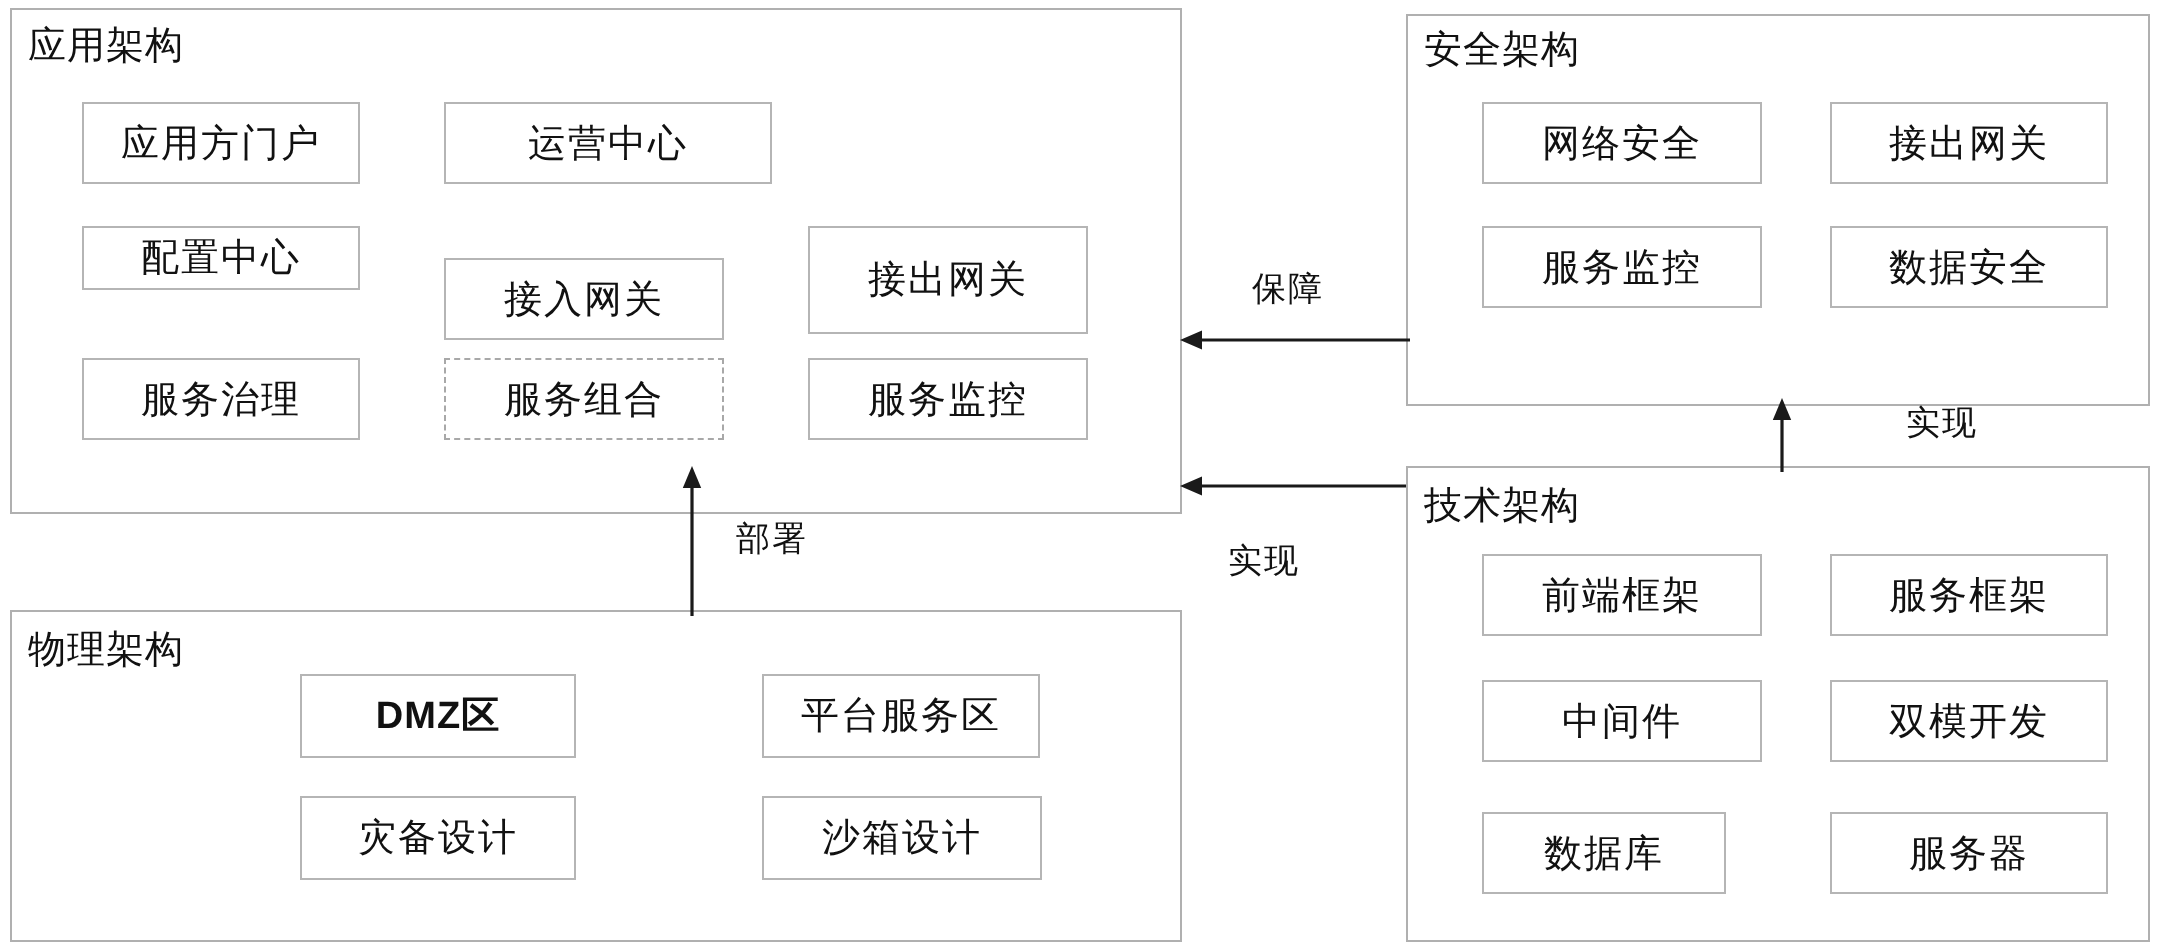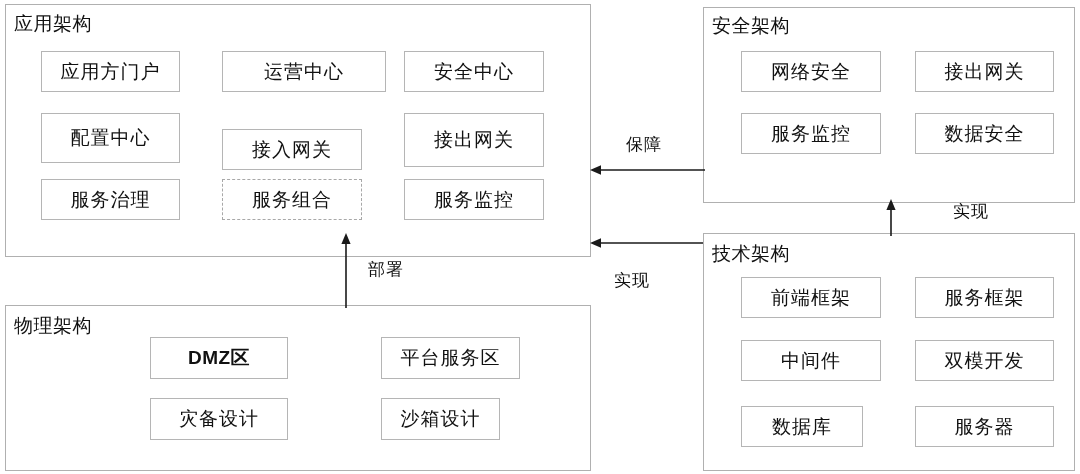--- a/index.html
+++ b/index.html
@@ -70,23 +70,22 @@
 </head>
 <body>
 
 <div id="canvas">
 
   <div class="group" style="left:5px;top:4px;width:586px;height:253px;"></div>
   <div class="group-title" style="left:14px;top:14px;">应用架构</div>
 
   <div class="item" style="left:41px;top:51px;width:139px;height:41px;">应用方门户</div>
   <div class="item" style="left:222px;top:51px;width:164px;height:41px;">运营中心</div>
-  <div class="item" style="left:404px;top:51px;width:140px;height:41px;">安全中心</div>
 
-  <div class="item" style="left:41px;top:113px;width:139px;height:50px;">配置中心</div>
+  <div class="item" style="left:41px;top:113px;width:139px;height:32px;">配置中心</div>
   <div class="item" style="left:222px;top:129px;width:140px;height:41px;">接入网关</div>
   <div class="item" style="left:404px;top:113px;width:140px;height:54px;">接出网关</div>
 
   <div class="item" style="left:41px;top:179px;width:139px;height:41px;">服务治理</div>
   <div class="item dashed" style="left:222px;top:179px;width:140px;height:41px;">服务组合</div>
   <div class="item" style="left:404px;top:179px;width:140px;height:41px;">服务监控</div>
 
   <div class="group" style="left:703px;top:7px;width:372px;height:196px;"></div>
   <div class="group-title" style="left:712px;top:16px;">安全架构</div>
 
@@ -104,21 +103,21 @@
   <div class="item" style="left:915px;top:340px;width:139px;height:41px;">双模开发</div>
   <div class="item" style="left:741px;top:406px;width:122px;height:41px;">数据库</div>
   <div class="item" style="left:915px;top:406px;width:139px;height:41px;">服务器</div>
 
   <div class="group" style="left:5px;top:305px;width:586px;height:166px;"></div>
   <div class="group-title" style="left:14px;top:316px;">物理架构</div>
 
   <div class="item bold" style="left:150px;top:337px;width:138px;height:42px;">DMZ区</div>
   <div class="item" style="left:381px;top:337px;width:139px;height:42px;">平台服务区</div>
   <div class="item" style="left:150px;top:398px;width:138px;height:42px;">灾备设计</div>
-  <div class="item" style="left:381px;top:398px;width:119px;height:42px;">沙箱设计</div>
+  <div class="item" style="left:381px;top:398px;width:140px;height:42px;">沙箱设计</div>
 
   <svg class="conn" style="left:589px;top:155px;width:120px;height:30px;" viewBox="0 0 120 30">
     <path d="M8,15 L116,15" stroke="#1a1a1a" stroke-width="1.6" fill="none"></path>
     <path d="M1,15 L12,10.2 L12,19.8 Z" fill="#1a1a1a"></path>
   </svg>
   <div class="conn-label" style="left:626px;top:136px;">保障</div>
 
   <svg class="conn" style="left:589px;top:228px;width:118px;height:30px;" viewBox="0 0 118 30">
     <path d="M8,15 L114,15" stroke="#1a1a1a" stroke-width="1.6" fill="none"></path>
     <path d="M1,15 L12,10.2 L12,19.8 Z" fill="#1a1a1a"></path>

